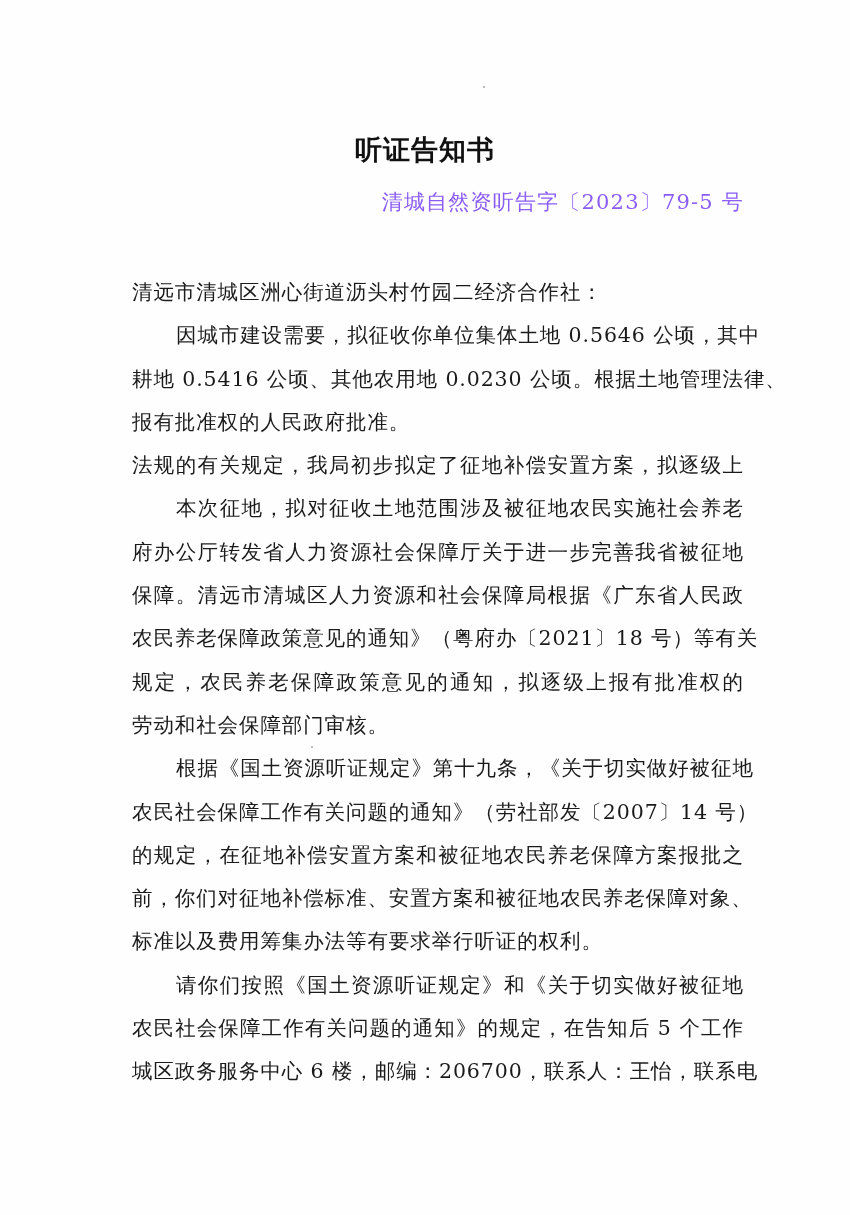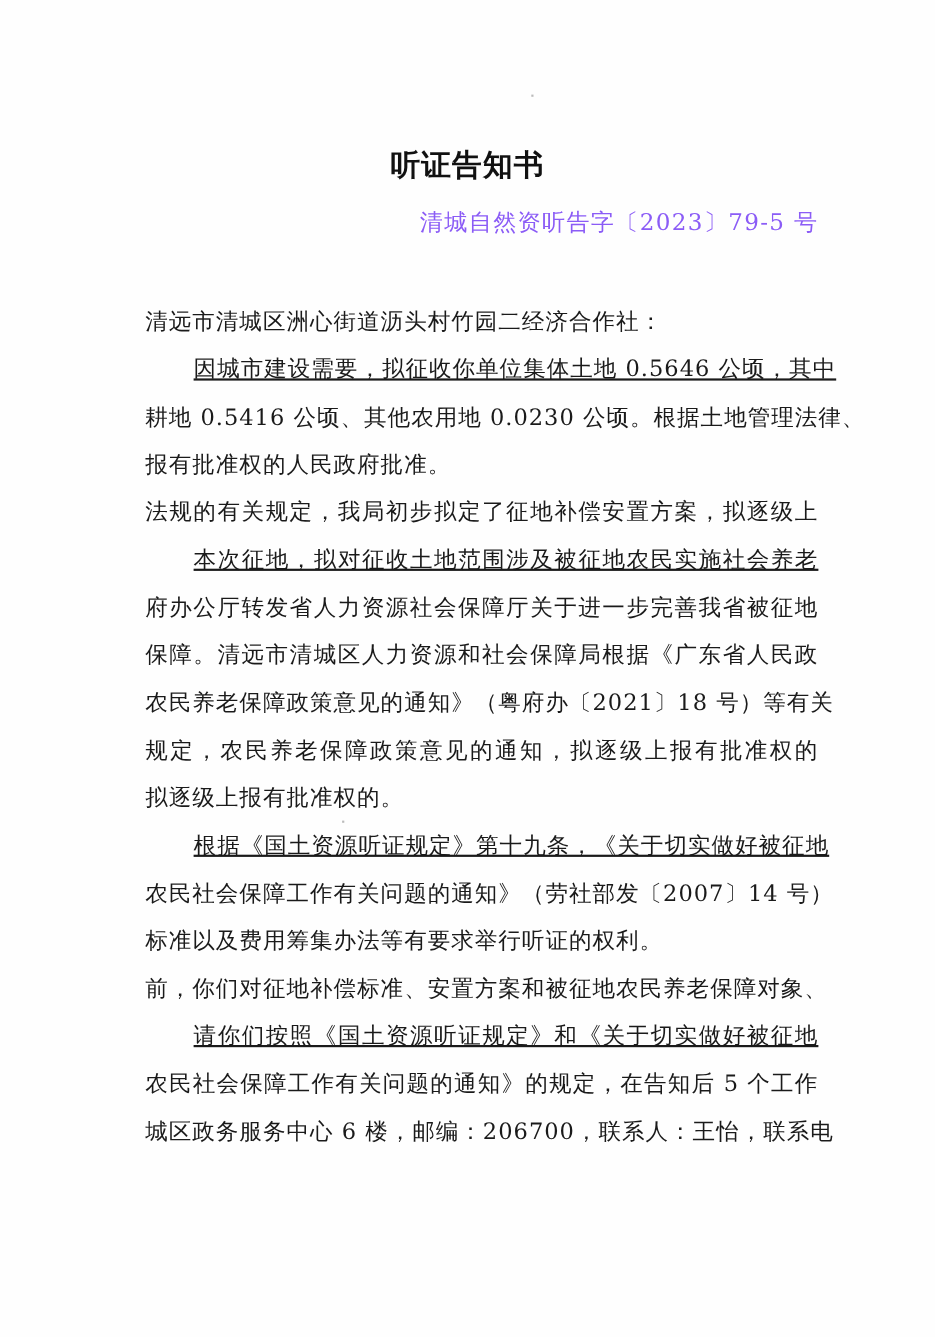--- a/index.html
+++ b/index.html
@@ -15,21 +15,21 @@
     position: absolute; right: 106px; top: 188px;
     font-family: "DejaVu Serif", serif; font-size: 21px; color: #8b5cf6;
     letter-spacing: 1.2px; white-space: nowrap;
   }
   .body {
     position: absolute; left: 132px; width: 612px; top: 242px;
     font-family: "DejaVu Serif", serif; font-size: 20.5px; color: #1a1a1a; margin-top: 35px;
   }
   .line { height: 43.3px; line-height: 30px; white-space: nowrap; letter-spacing: 0.9px; }
   .line.justify { text-align: justify; text-align-last: justify; }
-  .line.indent { padding-left: 44px; text-decoration: underline; }
+  .line.indent { padding-left: 44px; }
 </style>
 </head>
 <body>
 
 <div class="page">
   <div class="speck" style="left:483px; top:86px;"></div>
   <div class="speck" style="left:311px; top:746px;"></div>
 
   <div class="title">听证告知书</div>
   <div class="docno">清城自然资听告字〔2023〕79-5 号</div>
@@ -43,28 +43,29 @@
       <div class="line">报有批准权的人民政府批准。</div>
       <div class="line justify">法规的有关规定，我局初步拟定了征地补偿安置方案，拟逐级上</div>
     </div>
 
     <div>
       <div class="line indent justify">本次征地，拟对征收土地范围涉及被征地农民实施社会养老</div>
       <div class="line justify">府办公厅转发省人力资源社会保障厅关于进一步完善我省被征地</div>
       <div class="line justify">保障。清远市清城区人力资源和社会保障局根据《广东省人民政</div>
       <div class="line justify">农民养老保障政策意见的通知》（粤府办〔2021〕18 号）等有关</div>
       <div class="line justify">规定，农民养老保障政策意见的通知，拟逐级上报有批准权的</div>
-      <div class="line">拟逐级上报有批准权的。</div>
+      <div class="line">劳动和社会保障部门审核。</div>
     </div>
 
     <div>
       <div class="line indent justify">根据《国土资源听证规定》第十九条，《关于切实做好被征地</div>
       <div class="line justify">农民社会保障工作有关问题的通知》（劳社部发〔2007〕14 号）</div>
+      <div class="line justify">的规定，在征地补偿安置方案和被征地农民养老保障方案报批之</div>
+      <div class="line justify">前，你们对征地补偿标准、安置方案和被征地农民养老保障对象、</div>
       <div class="line">标准以及费用筹集办法等有要求举行听证的权利。</div>
-      <div class="line justify">前，你们对征地补偿标准、安置方案和被征地农民养老保障对象、</div>
     </div>
 
     <div>
       <div class="line indent justify">请你们按照《国土资源听证规定》和《关于切实做好被征地</div>
       <div class="line justify">农民社会保障工作有关问题的通知》的规定，在告知后 5 个工作</div>
       <div class="line justify">城区政务服务中心 6 楼，邮编：206700，联系人：王怡，联系电</div>
     </div>
   </div>
 </div>
 

